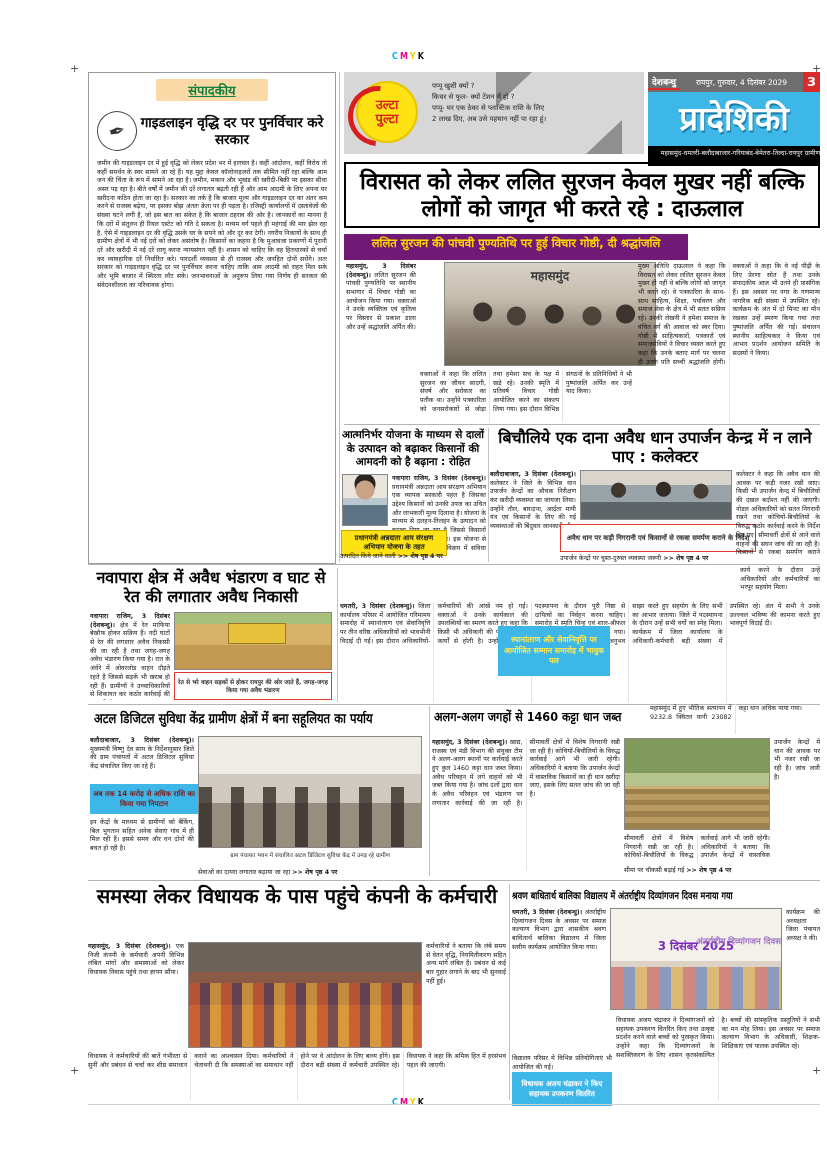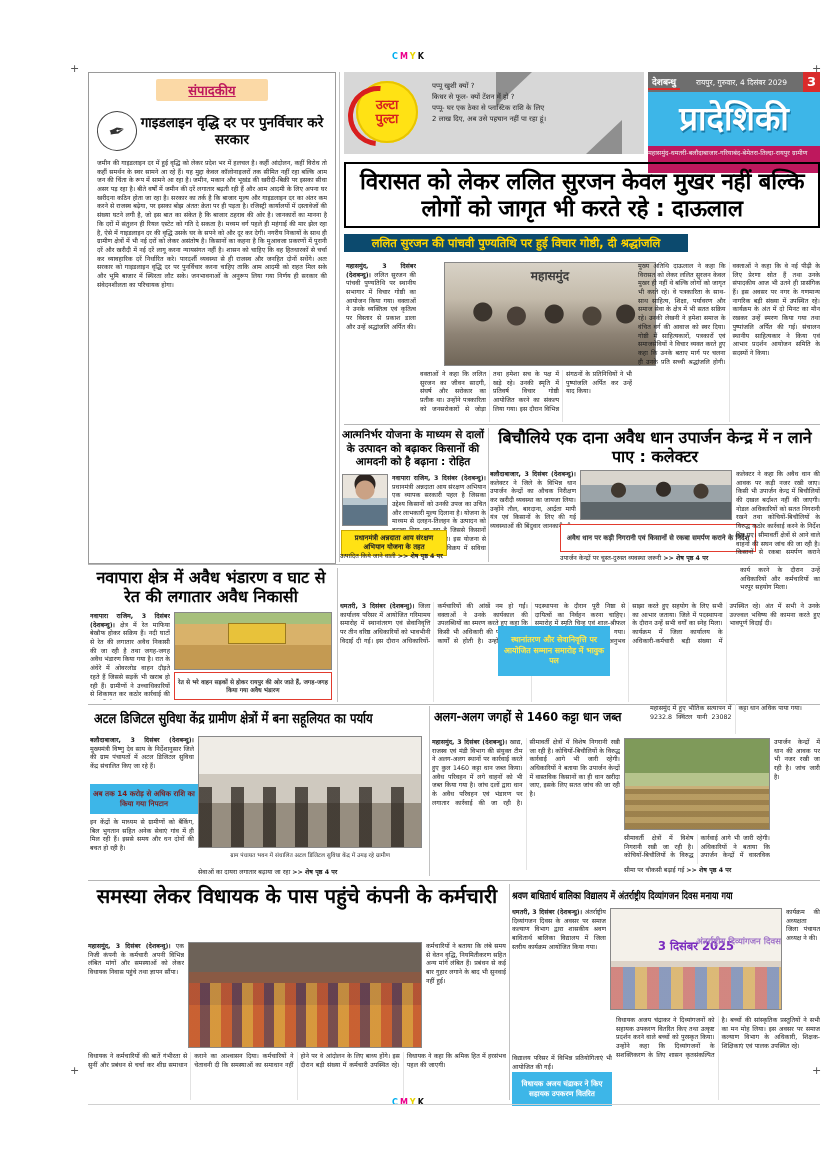--- a/index.html
+++ b/index.html
@@ -18,21 +18,21 @@
   .nowrapfit{display:inline-block;white-space:nowrap;transform-origin:0 50%;}
   
   .hline{position:absolute;border-top:1px solid #b5b5b5;height:0;}
   .vline{position:absolute;border-left:1px solid #c2c2c2;width:0;}
   
   .crop{position:absolute;color:#555;font-size:11px;line-height:10px;}
   .cmyk{position:absolute;font-size:8px;font-weight:bold;letter-spacing:2px;}
   .cmyk .c{color:#00aeef}.cmyk .m{color:#ec008c}.cmyk .y{color:#e8d400}.cmyk .k{color:#111}
   
   .editorial{left:88px;top:72px;width:248px;height:492px;border:1px solid #9a9a9a;padding:6px 8px;box-sizing:border-box;}
-  .ed-label{display:block;margin:0 auto;width:112px;background:#fbd9a6;color:#be185d;font-weight:bold;
+  .ed-label{display:block;margin:0 auto;width:112px;background:#fbd9a6;color:#15803d;font-weight:bold;
             font-size:13px;text-align:center;padding:2px 0;text-decoration:underline;border-radius:2px;}
   .ed-titlerow{display:flex;align-items:center;margin-top:10px;}
   .ed-pen{width:38px;height:38px;border:1px solid #444;border-radius:50%;flex:0 0 38px;
           display:flex;align-items:center;justify-content:center;font-size:20px;color:#333;transform:rotate(-15deg);}
   .ed-title{flex:1;font-weight:bold;font-size:13.5px;line-height:1.25;text-align:center;color:#050505;}
   .ed-body{margin-top:8px;height:380px;}
   
   .ulta{left:344px;top:72px;width:300px;height:82px;background:#d7d7d7;overflow:hidden;}
   .ulta-circle{position:absolute;left:12px;top:9px;width:62px;height:62px;border-radius:50%;background:#ffe214;
                display:flex;flex-direction:column;align-items:center;justify-content:center;box-shadow:0 0 0 2px #e8c400 inset;}
@@ -43,26 +43,26 @@
   .tri-a{position:absolute;left:152px;top:0;width:0;height:0;border-right:36px solid transparent;border-top:34px solid #8f8f8f;}
   .tri-b{position:absolute;left:242px;top:48px;width:0;height:0;border-left:36px solid transparent;border-bottom:34px solid #8f8f8f;}
   
   .mast{left:648px;top:72px;width:172px;}
   .mast-r1{display:flex;align-items:center;height:20px;background:#6e6e6e;}
   .mast-brand{color:#fff;font-weight:bold;font-size:9px;padding:0 4px;border-bottom:2px solid #d92b2b;white-space:nowrap;}
   .mast-date{flex:1;color:#fff;font-size:7.5px;text-align:center;white-space:nowrap;}
   .mast-page{width:17px;height:20px;background:#d92b2b;color:#fff;font-weight:bold;font-size:13px;text-align:center;line-height:20px;}
   .mast-section{height:54px;background:#3db6e8;color:#fff;font-weight:bold;font-size:33px;text-align:center;line-height:54px;
                 text-shadow:1px 2px 0 #1a7ba8;}
-  .mast-strip{height:27px;background:#be185d;color:#eee;font-size:6.4px;text-align:left;line-height:14px;white-space:nowrap;overflow:hidden;}
+  .mast-strip{height:20px;background:#000000;color:#eee;font-size:6.4px;text-align:right;line-height:14px;white-space:nowrap;overflow:hidden;}
   
   .lead-hbox{left:344px;top:162px;width:476px;height:66px;border:2px solid #000;box-sizing:border-box;
              display:flex;align-items:center;justify-content:center;padding:2px 4px;}
   .lead-h{font-weight:bold;font-size:22.5px;line-height:1.18;text-align:center;color:#000;letter-spacing:-0.3px;}
-  .kicker{left:344px;top:234px;width:344px;height:18px;background:#0c4a6e;color:#ffd400;font-weight:bold;font-size:11.5px;
+  .kicker{left:344px;top:234px;width:344px;height:26px;background:#701a75;color:#ffd400;font-weight:bold;font-size:11.5px;
           line-height:18px;text-align:center;overflow:hidden;white-space:nowrap;}
   
   .photo{position:absolute;overflow:hidden;border:1px solid #888;box-sizing:border-box;}
   .ph-lead{background:
       radial-gradient(circle at 18% 48%, #3c352e 9px, transparent 10px),
       radial-gradient(circle at 34% 52%, #4a4038 9px, transparent 10px),
       radial-gradient(circle at 52% 50%, #3a332c 9px, transparent 10px),
       radial-gradient(circle at 70% 52%, #4d443a 9px, transparent 10px),
       radial-gradient(circle at 86% 50%, #3c352e 9px, transparent 10px),
       linear-gradient(180deg,#d8d2c6 0%,#c4bbab 35%,#8d8274 70%,#6f6557 100%); margin-left: 24px;}

